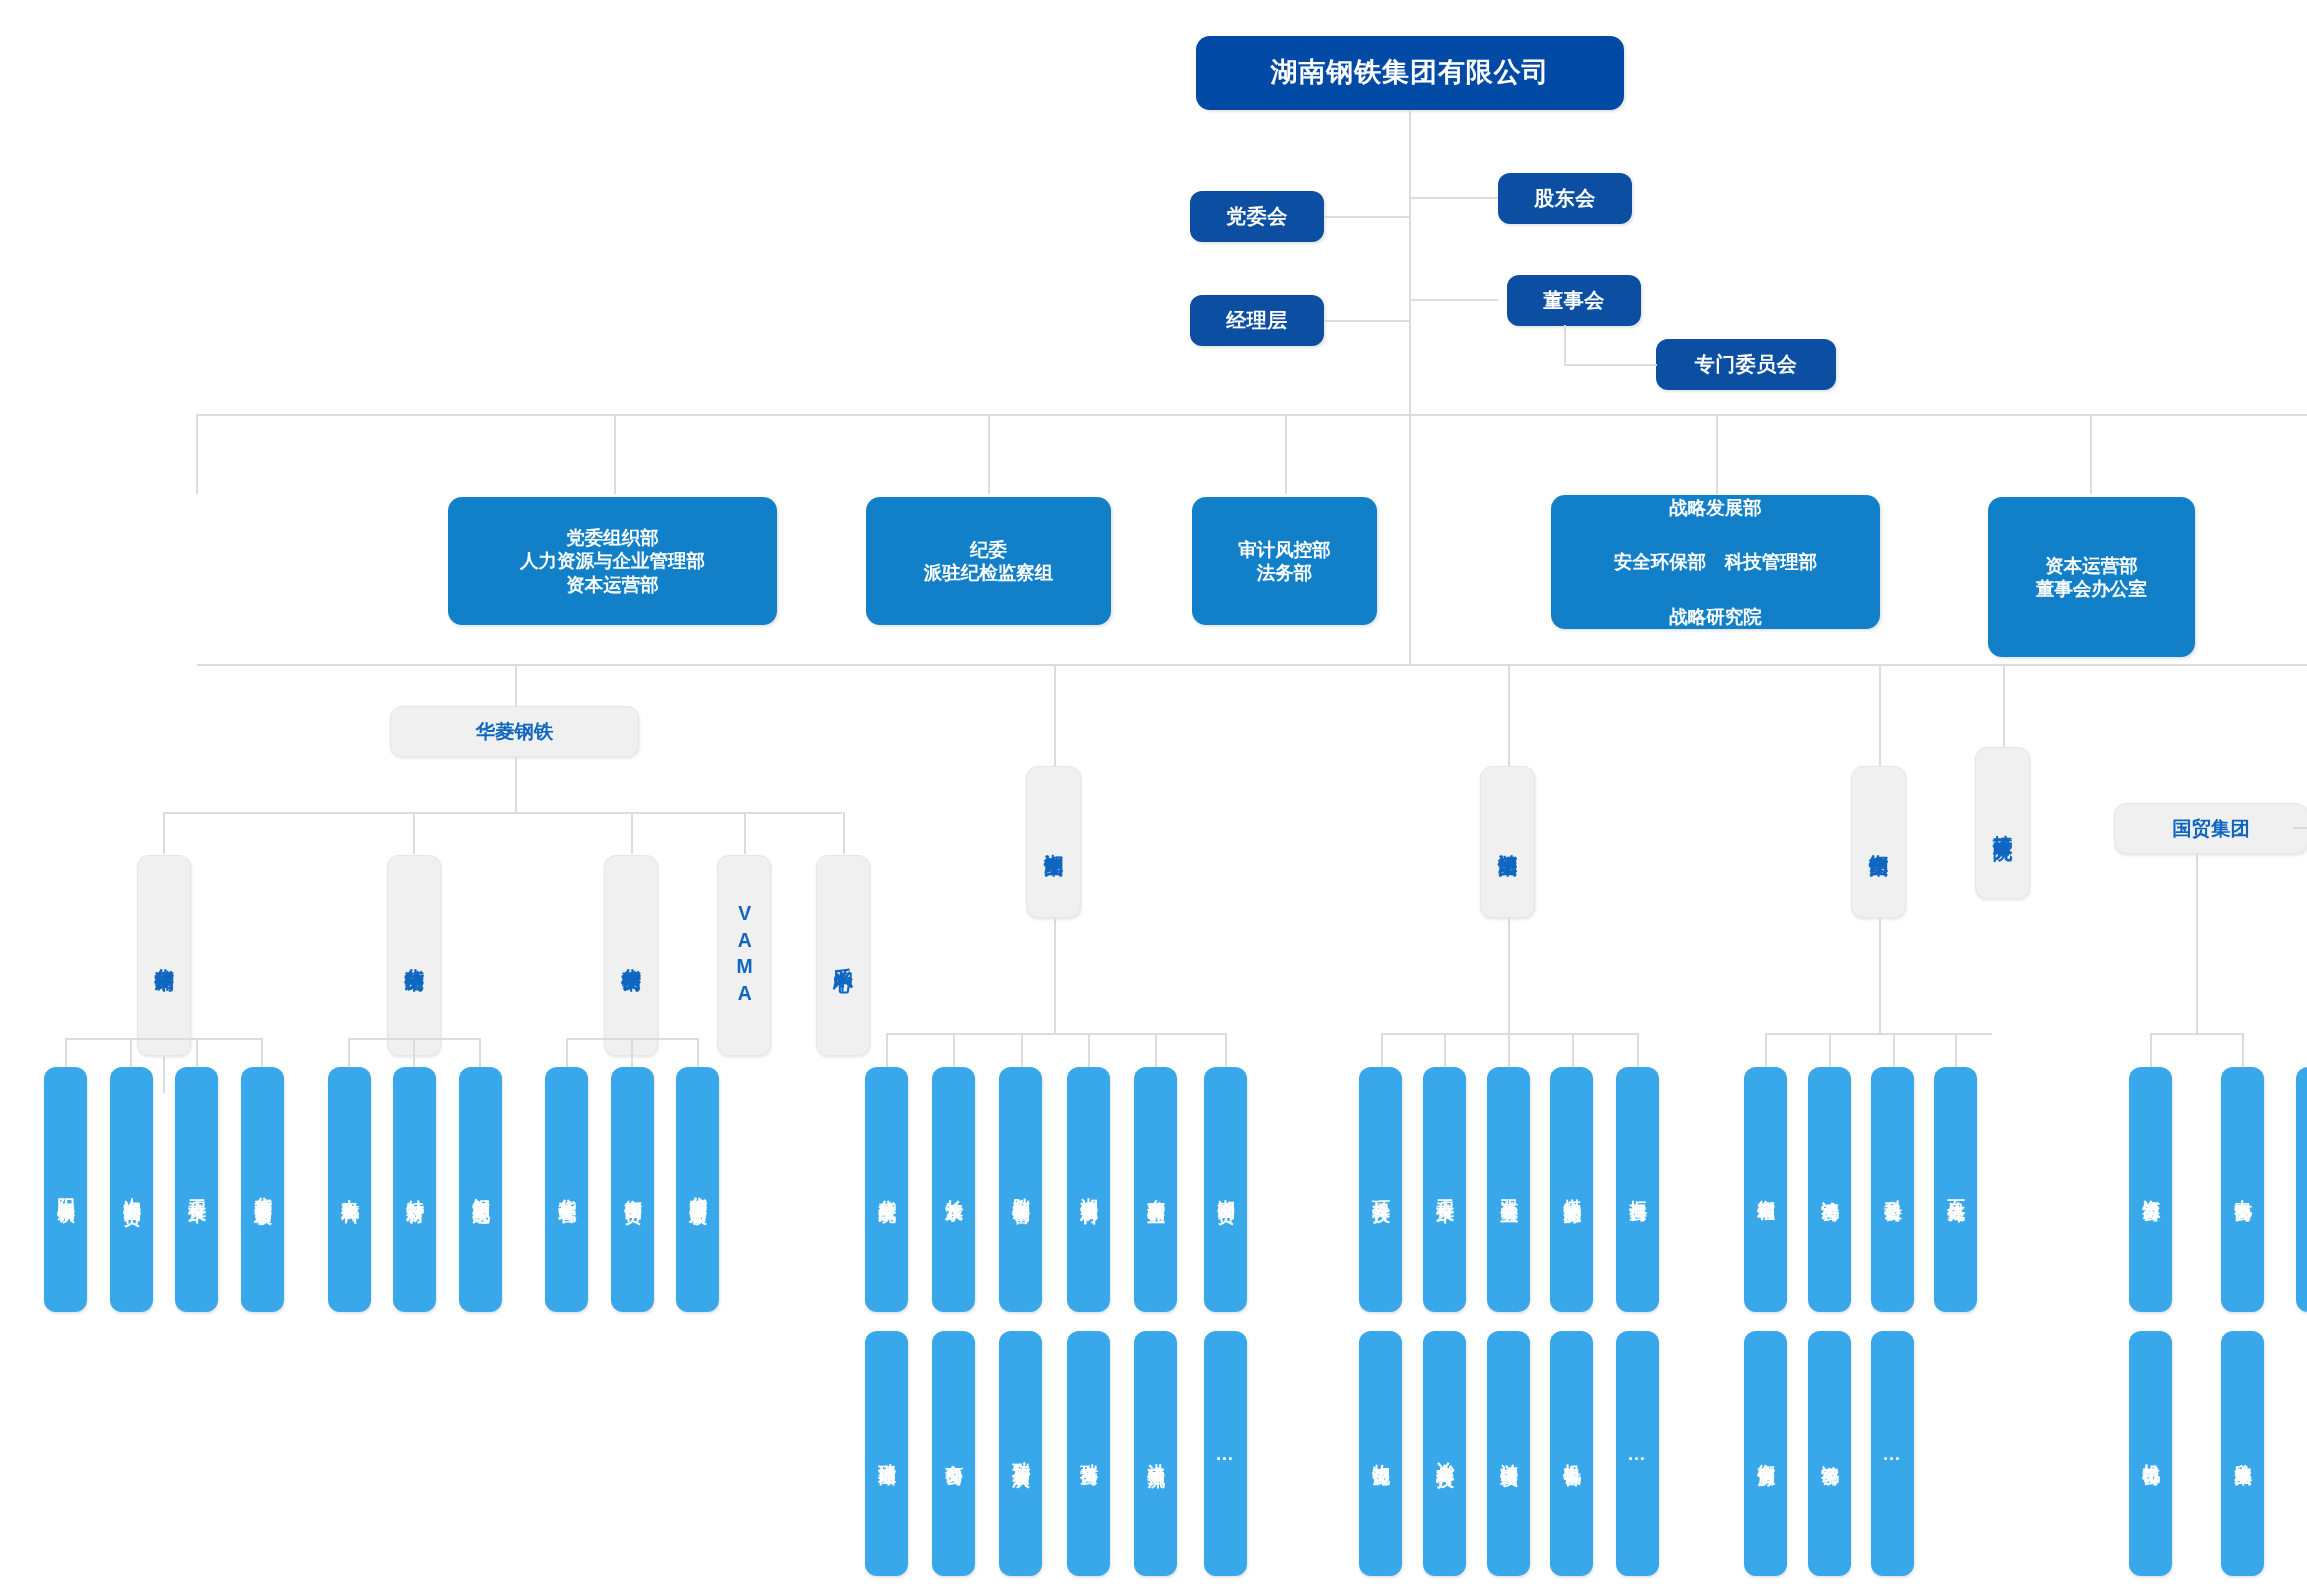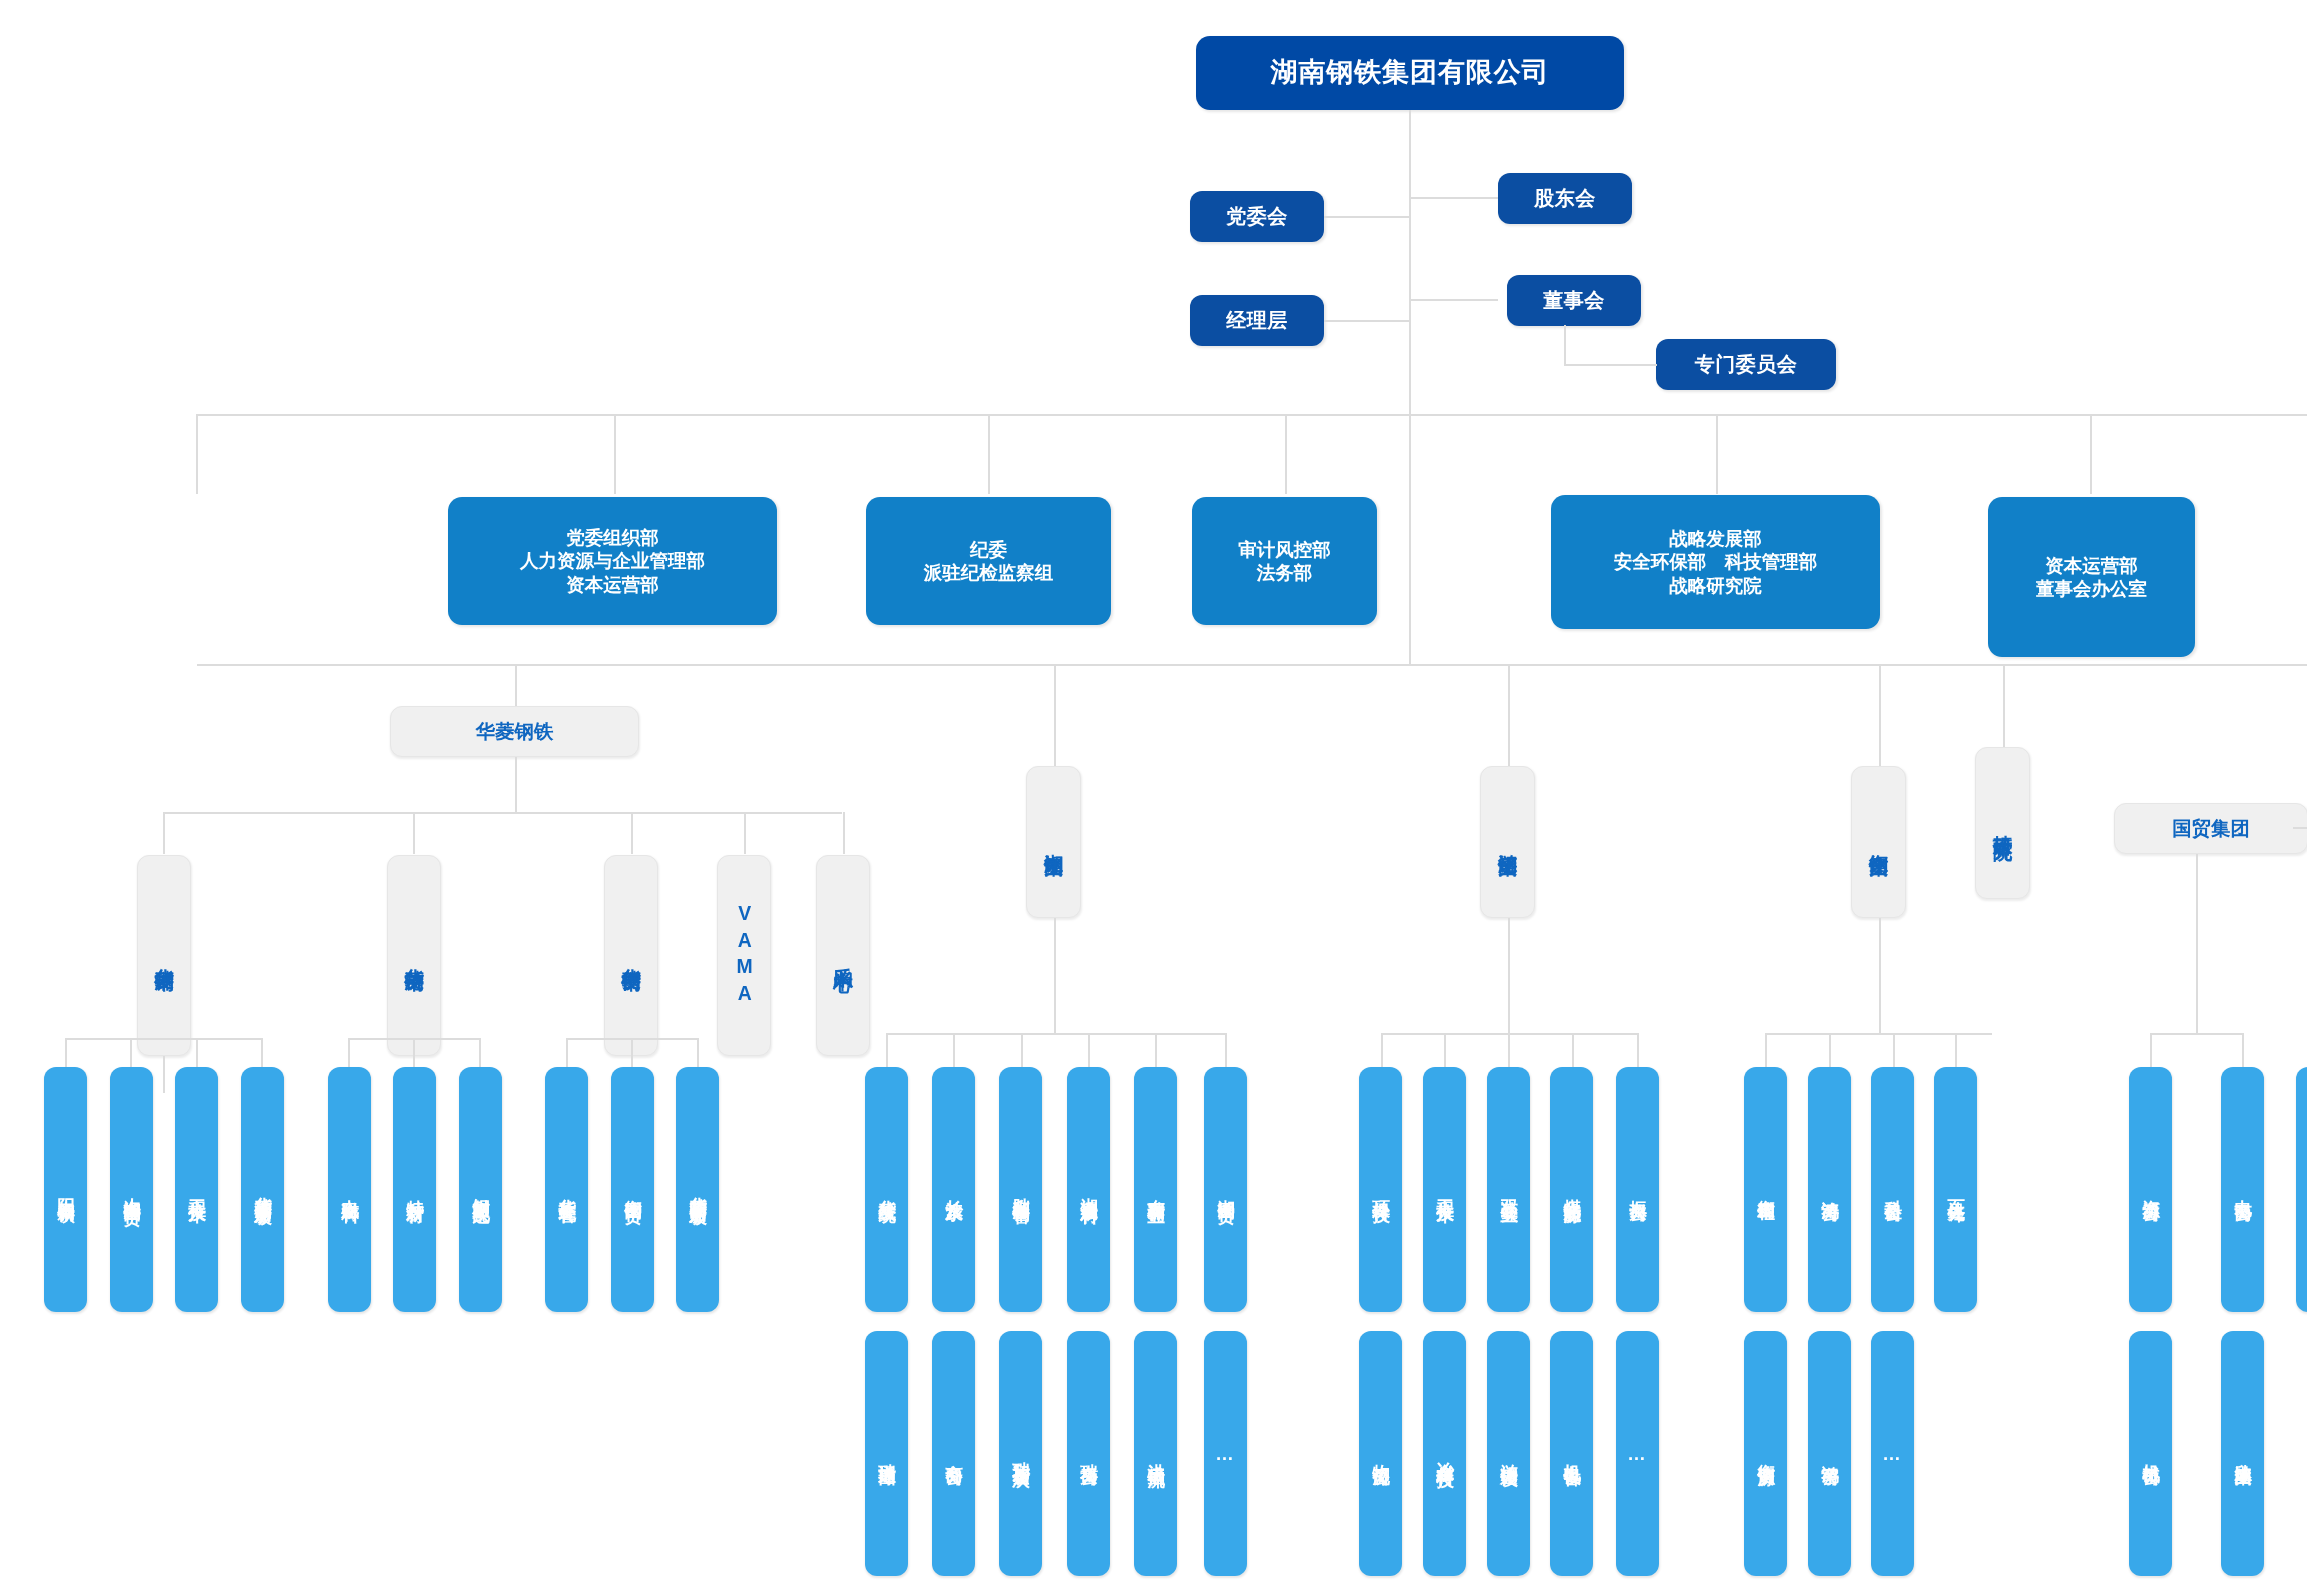--- a/index.html
+++ b/index.html
@@ -126,21 +126,21 @@
   <div class="node n-dept" style="left:866px;top:497px;width:245px;height:128px;flex-direction:column;">
     <div>纪委</div>
     <div>派驻纪检监察组</div>
   </div>
 
   <div class="node n-dept" style="left:1192px;top:497px;width:185px;height:128px;flex-direction:column;">
     <div>审计风控部</div>
     <div>法务部</div>
   </div>
 
-  <div class="node n-dept" style="left:1551px;top:495px;width:329px;height:134px;flex-direction:column;">
+  <div class="node n-dept" style="left:1551px;top:495px;width:329px;height:134px;flex-direction:column;gap:31px;">
     <div>战略发展部</div>
     <div>安全环保部　科技管理部</div>
     <div>战略研究院</div>
   </div>
 
   <div class="node n-dept" style="left:1988px;top:497px;width:207px;height:160px;flex-direction:column;">
     <div>资本运营部</div>
     <div>董事会办公室</div>
   </div>
 

